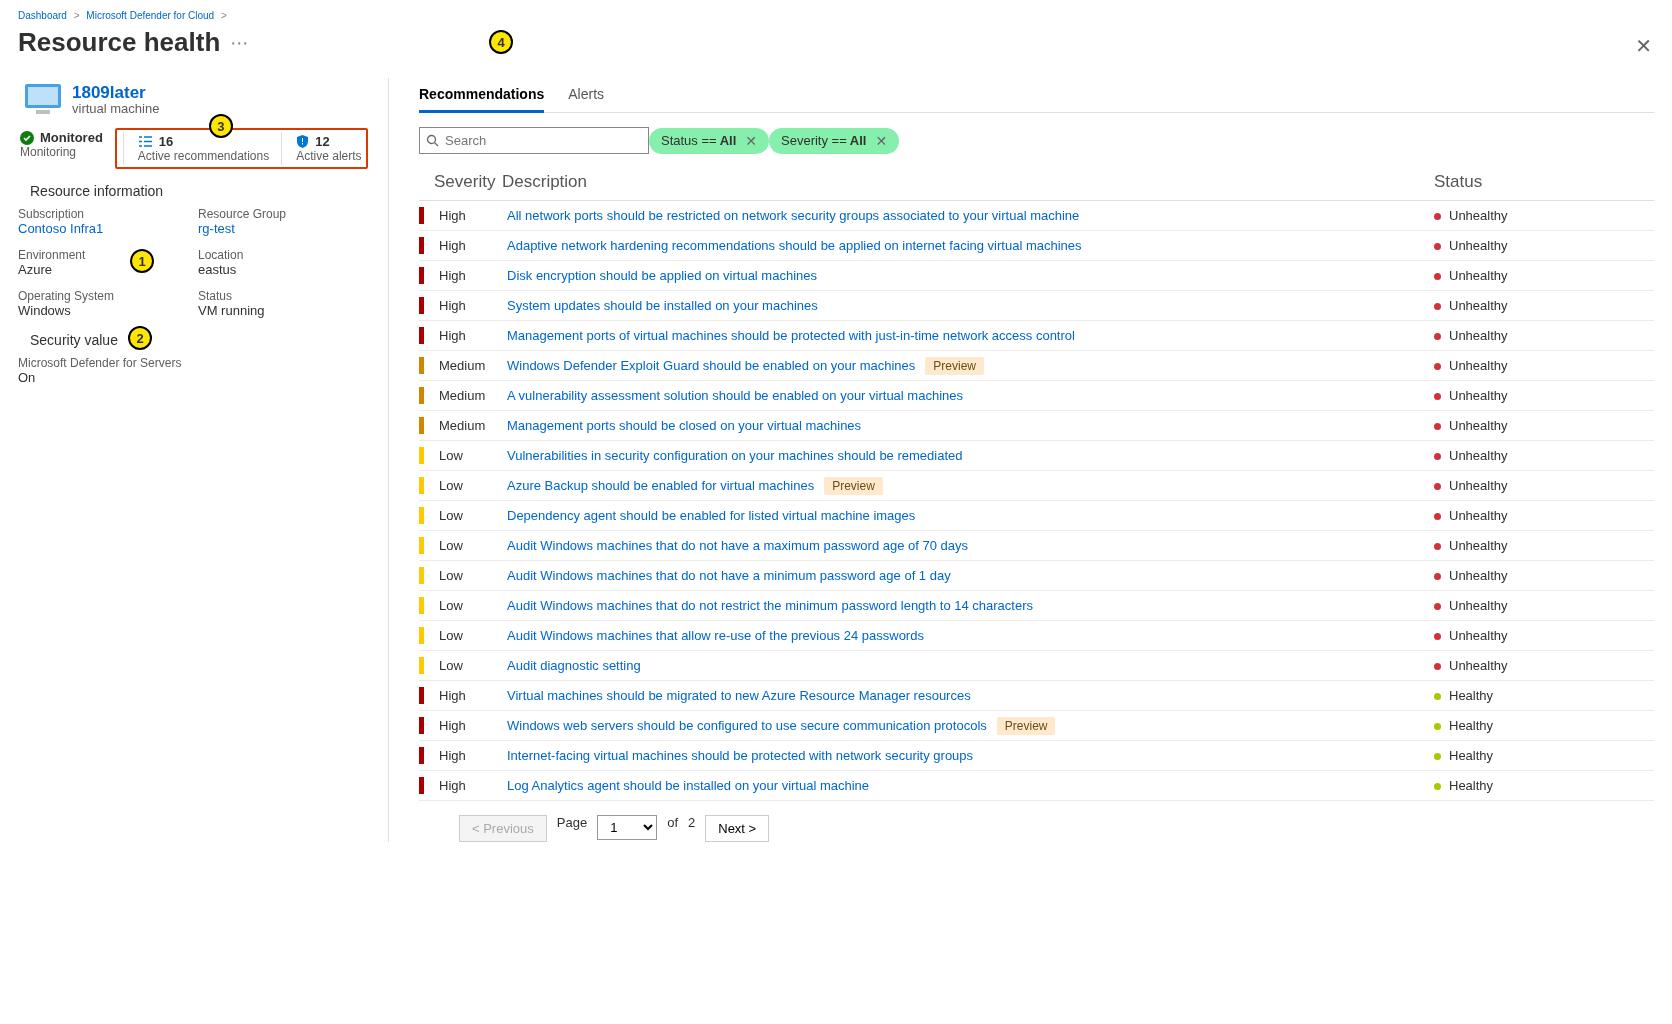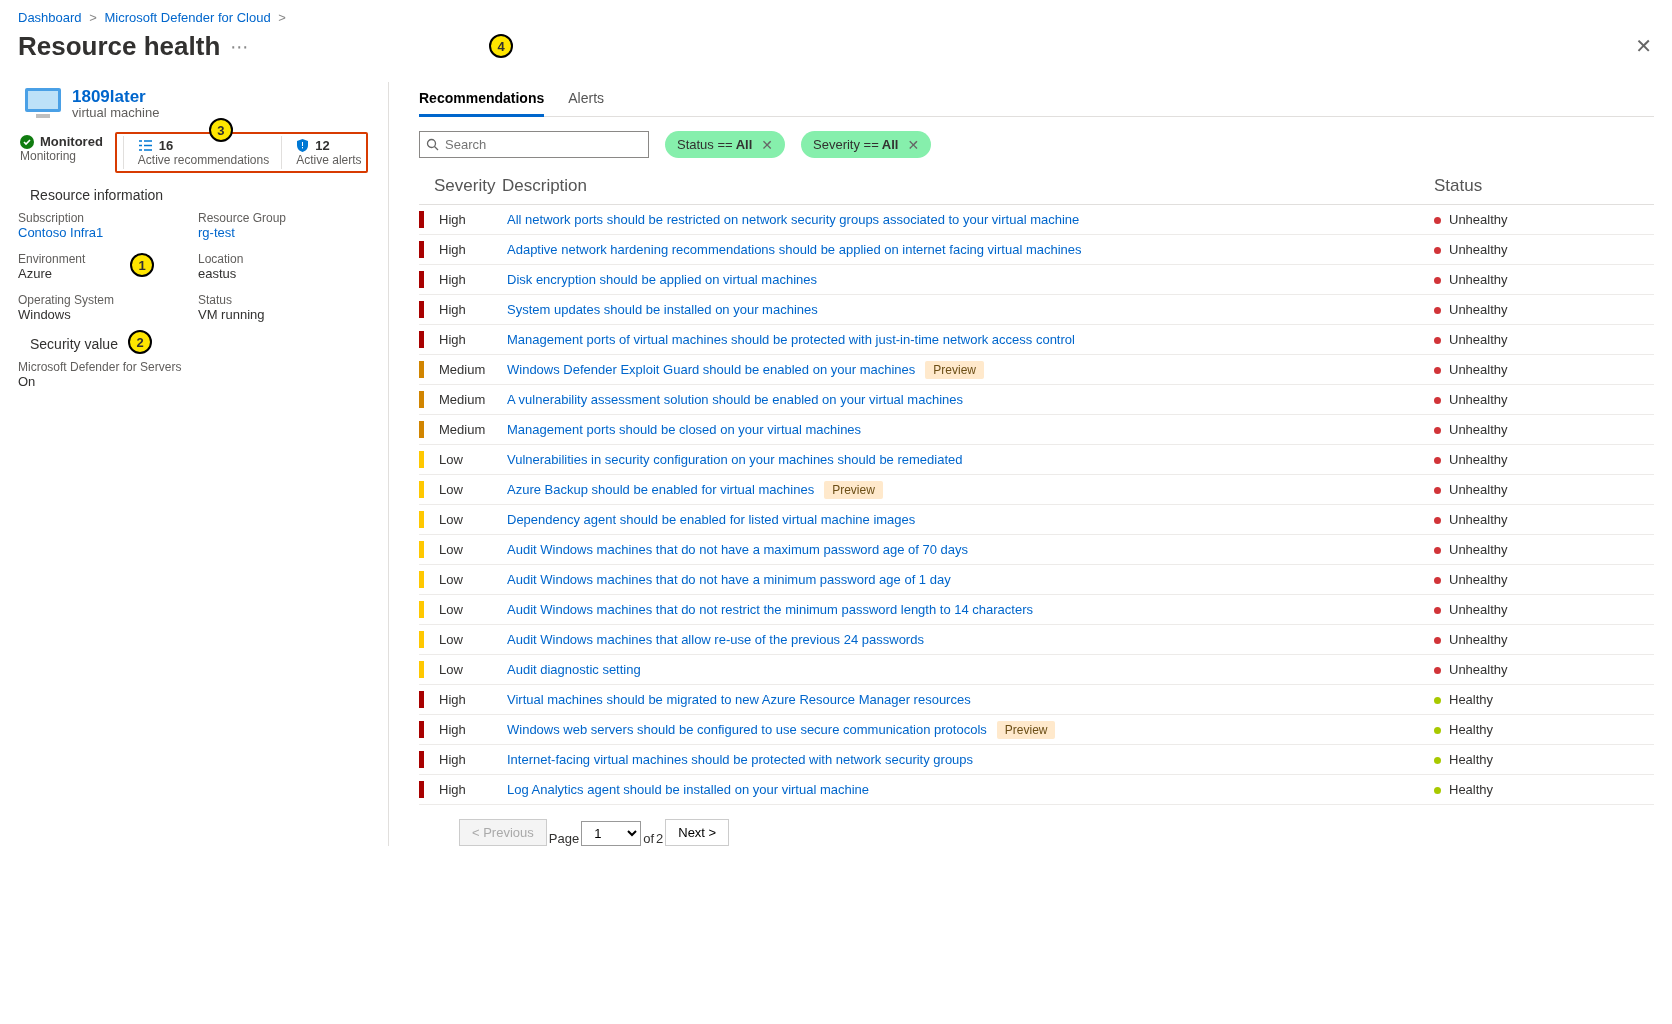--- a/index.html
+++ b/index.html
@@ -11,21 +11,21 @@
   --orange:#d18500;
   --yellow:#ffc800;
   --status-red:#d13438;
   --status-green:#a8c900;
 }
 *{box-sizing:border-box;}
 body{margin:0;font-family:"Segoe UI",Arial,sans-serif;color:var(--text);font-size:13px;background:#fff;}
 a{color:var(--link);text-decoration:none;}
 .page{padding:10px 18px 40px 18px;}
 
-.breadcrumb{font-size:13px;color:var(--link);}
+.breadcrumb{font-size:10px;color:var(--link);}
 .breadcrumb span.sep{color:#888;margin:0 4px;}
 
 .title-row{display:flex;align-items:center;margin-top:6px;}
 .title-row h1{font-size:26px;font-weight:600;margin:0;}
 .title-row .more{margin-left:10px;color:#888;font-size:18px;cursor:pointer;}
 .close-page{position:absolute;right:20px;top:34px;font-size:20px;color:#666;cursor:pointer;}
 
 .layout{display:flex;margin-top:20px;}
 .sidebar{width:370px;padding-right:20px;}
 .main{flex:1;border-left:1px solid var(--border);padding-left:30px;position:relative;}
@@ -46,21 +46,21 @@
 .section-h{font-weight:400;font-size:14px;margin:14px 0 8px 12px;}
 .info-grid{display:grid;grid-template-columns:1fr 1fr;row-gap:12px;column-gap:10px;position:relative;}
 .info-label{font-size:12px;color:var(--muted);}
 .info-value{font-size:13px;color:var(--text);}
 .info-value a{color:var(--link);}
 
 .tabs{display:flex;border-bottom:1px solid var(--border);margin-bottom:14px;}
 .tab{padding:8px 0;margin-right:24px;font-size:14px;cursor:pointer;color:#555;}
 .tab.active{color:#000;font-weight:600;border-bottom:3px solid var(--link);margin-bottom:-1px;}
 
-.filter-row{display:flex;gap:16px;margin-bottom:14px;}
+.filter-row{display:flex;align-items:center;margin-bottom:14px;}
 .search-box{display:flex;align-items:center;border:1px solid #8a8886;padding:4px 6px;width:230px;}
 .search-box input{border:none;outline:none;flex:1;font-size:13px;}
 .chip{background:#86efac;border-radius:18px;padding:5px 12px;font-size:13px;display:inline-flex;align-items:center;}
 .chip b{margin:0 3px;}
 .chip .x{margin-left:6px;color:#666;font-size:14px;cursor:pointer;}
 
 .rec-header,.rec-row{display:flex;align-items:center;}
 .rec-header{font-size:17px;color:#555;padding:4px 0 8px 0;border-bottom:1px solid var(--border);}
 .col-sev{width:78px;padding-left:10px;}
 .col-desc{flex:1;padding-left:0;}
@@ -68,21 +68,21 @@
 .rec-row{border-bottom:1px solid #edebe9;padding:6px 0;font-size:13px;min-height:30px;}
 .sev-bar{width:5px;align-self:stretch;margin-right:5px;}
 .sev-High{background:var(--red);}
 .sev-Medium{background:var(--orange);}
 .sev-Low{background:var(--yellow);}
 .badge{background:#ffe9cc;color:#6b4e16;font-size:12px;padding:2px 8px;border-radius:2px;margin-left:10px;}
 .status-dot{width:7px;height:7px;border-radius:50%;display:inline-block;margin-right:8px;}
 .dot-Unhealthy{background:var(--status-red);}
 .dot-Healthy{background:var(--status-green);}
 
-.pager{display:flex;align-items:flex-end;gap:2px;margin-top:14px;padding-left:40px;font-size:13px;}
+.pager{display:flex;align-items:flex-start;gap:10px;margin-top:14px;padding-left:40px;font-size:13px;}
 .pbtn{border:1px solid #ccc;background:#fff;padding:5px 12px;font-size:13px;cursor:pointer;}
 .pbtn:disabled{color:#aaa;background:#f4f4f4;}
 select.pagesel{border:1px solid #999;padding:3px 22px 3px 8px;font-size:13px;background:#fff;}
 
 .annot{position:absolute;width:24px;height:24px;border:2px solid #000;border-radius:50%;background:#ffe600;display:flex;align-items:center;justify-content:center;font-weight:700;font-size:13px;z-index:5;}
 </style>
 </head>
 <body>
 
 <div class="page">

